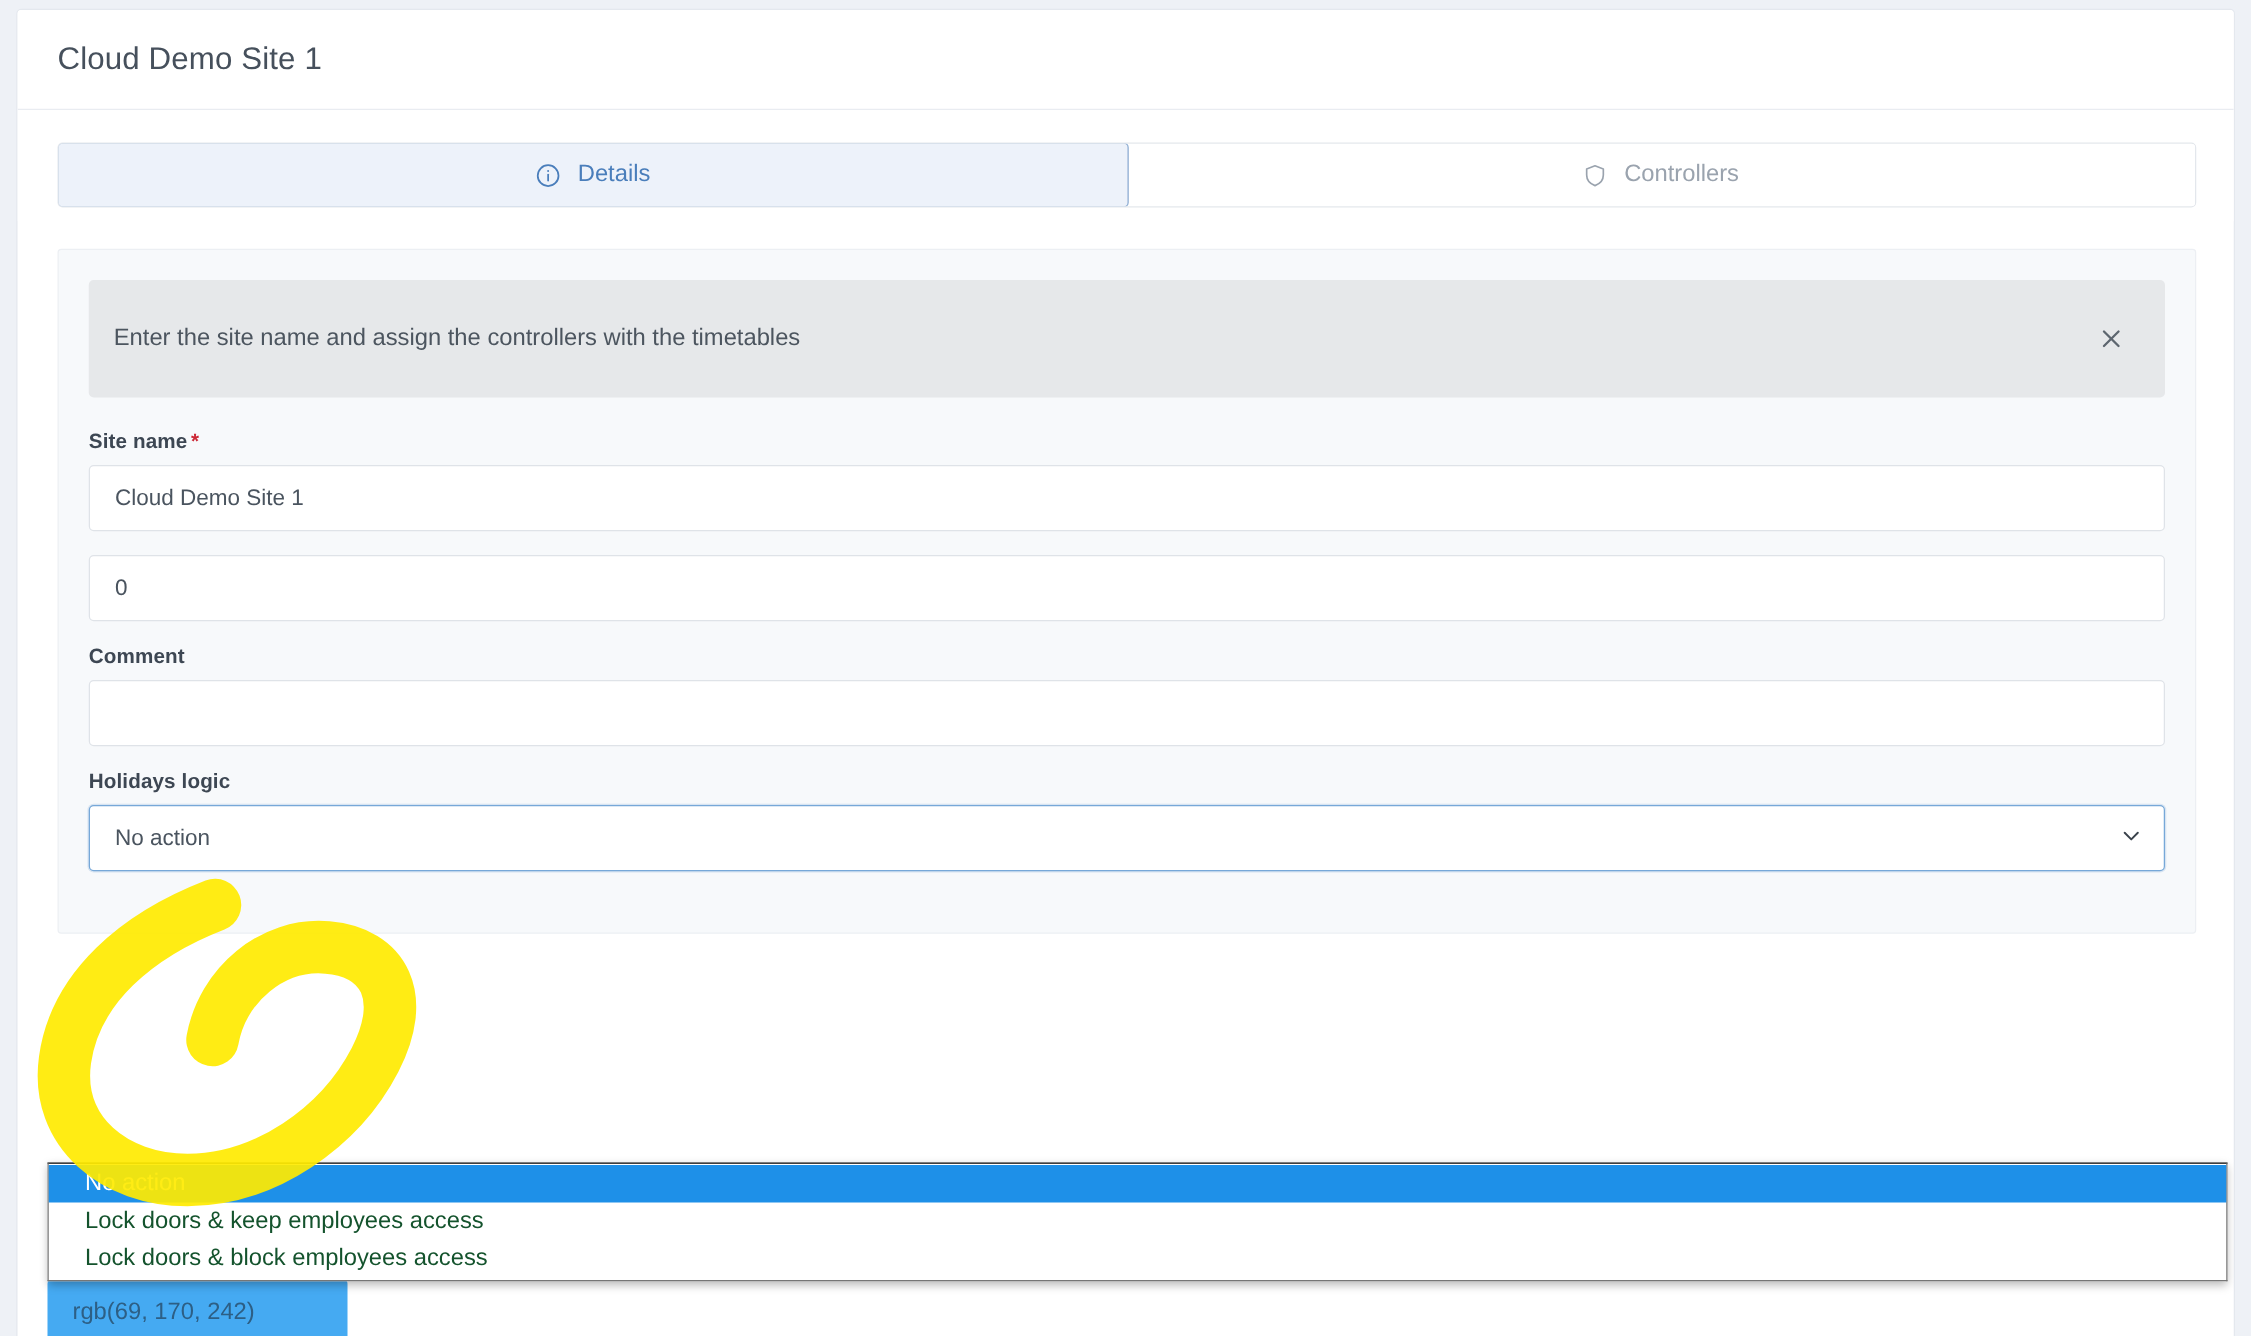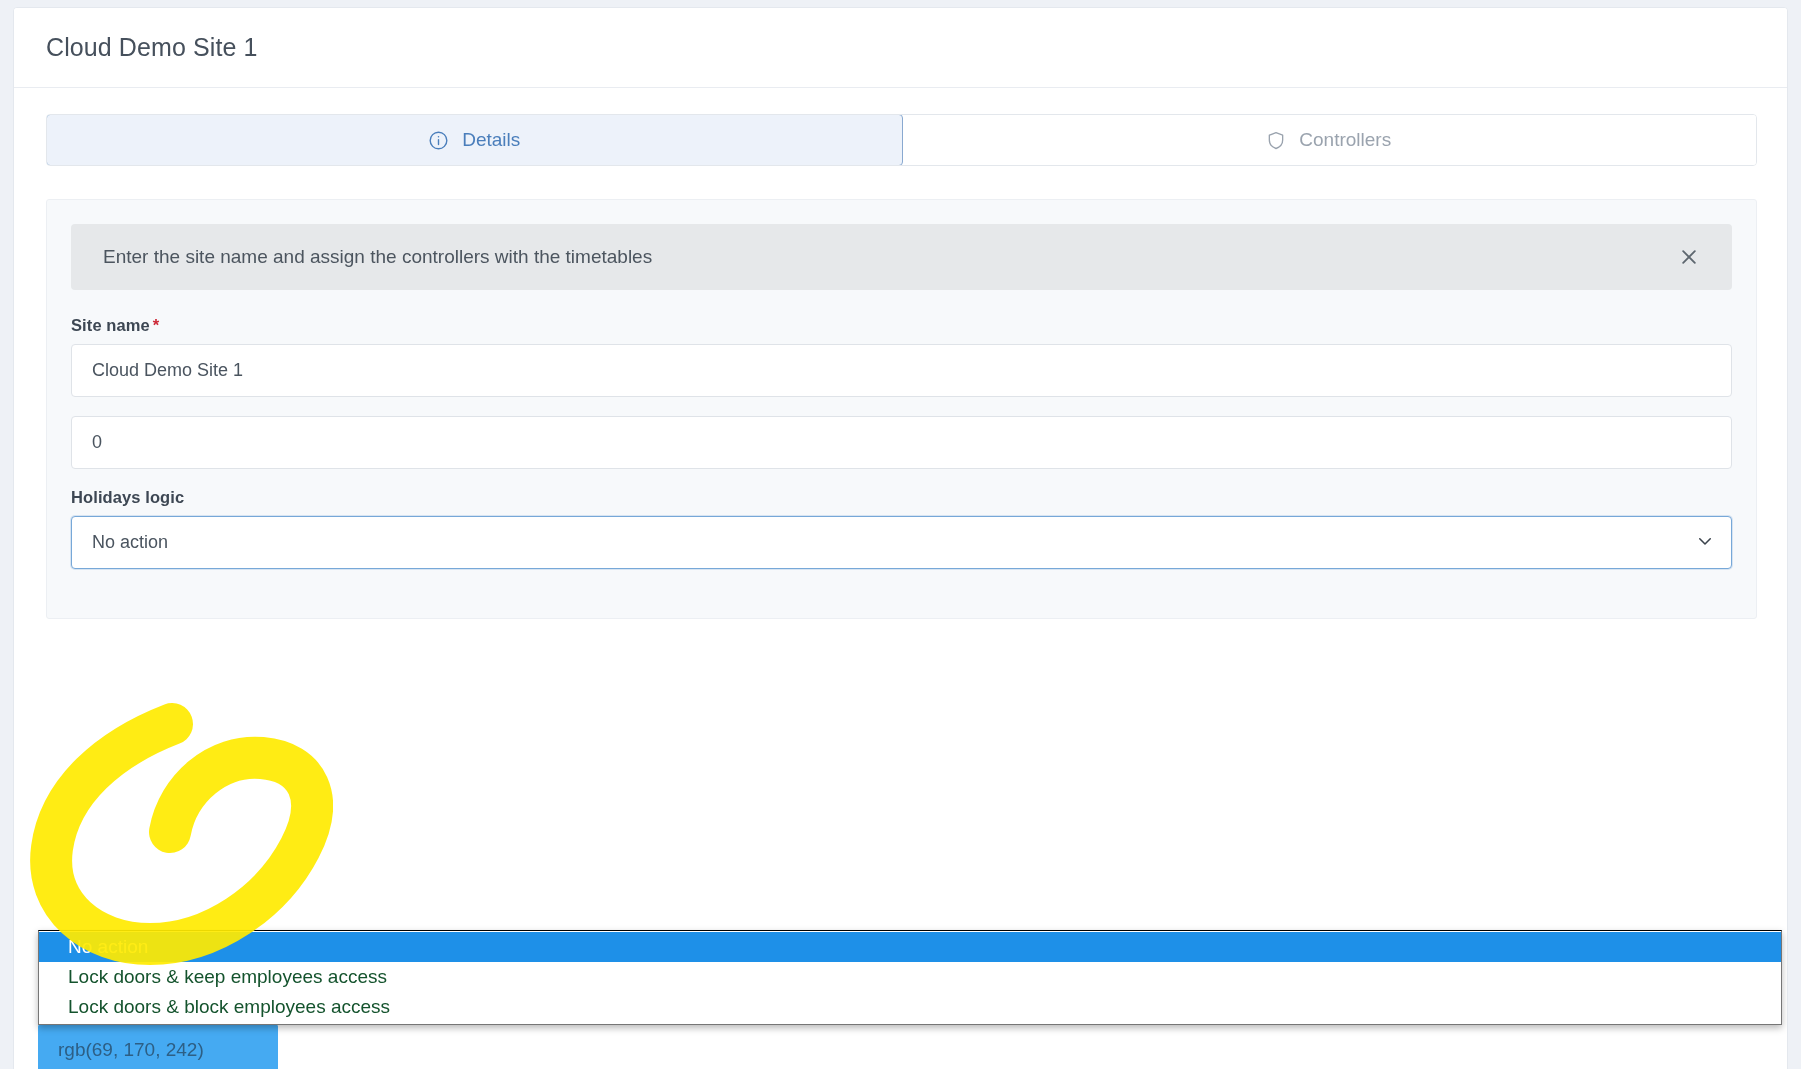--- a/index.html
+++ b/index.html
@@ -86,24 +86,24 @@
     border-radius: 3px;
     padding: 24px 24px 30px 24px;
     position: relative;
   }
 
   
   .alert {
     position: relative;
     background: #e6e8ea;
     border-radius: 4px;
-    height: 66px;
-    display: flex;
-    align-items: center;
-    padding: 0 32px;
+    height: 94px;
+    display: flex;
+    align-items: center;
+    padding: 0 20px;
     margin-bottom: 26px;
   }
   .alert-text {
     font-size: 19px;
     color: #4c555f;
   }
   .alert-close {
     position: absolute;
     right: 30px; top: 50%;
     transform: translateY(-50%);
@@ -260,20 +260,24 @@
       <label class="field-label">
         <span>Site name</span><span class="req">*</span>
       </label>
       <input class="control" type="text" value="Cloud Demo Site 1" style="">
     </div>
 
     <div class="field">
       <input class="control" type="text" value="0" style="">
     </div>
 
+    <div class="field">
+      <label class="field-label">Comment</label>
+      <input class="control textarea-like" type="text" value="" style="">
+    </div>
 
     <div class="field">
       <label class="field-label">Holidays logic</label>
       <div class="select-wrap">
         <div class="control focused">No action</div>
         <span class="chev">
           <svg width="18" height="18" viewBox="0 0 24 24" fill="none" stroke="#3b434c" stroke-width="2.1" stroke-linecap="round" stroke-linejoin="round">
             <polyline points="5 9 12 16 19 9"></polyline>
           </svg>
         </span>

